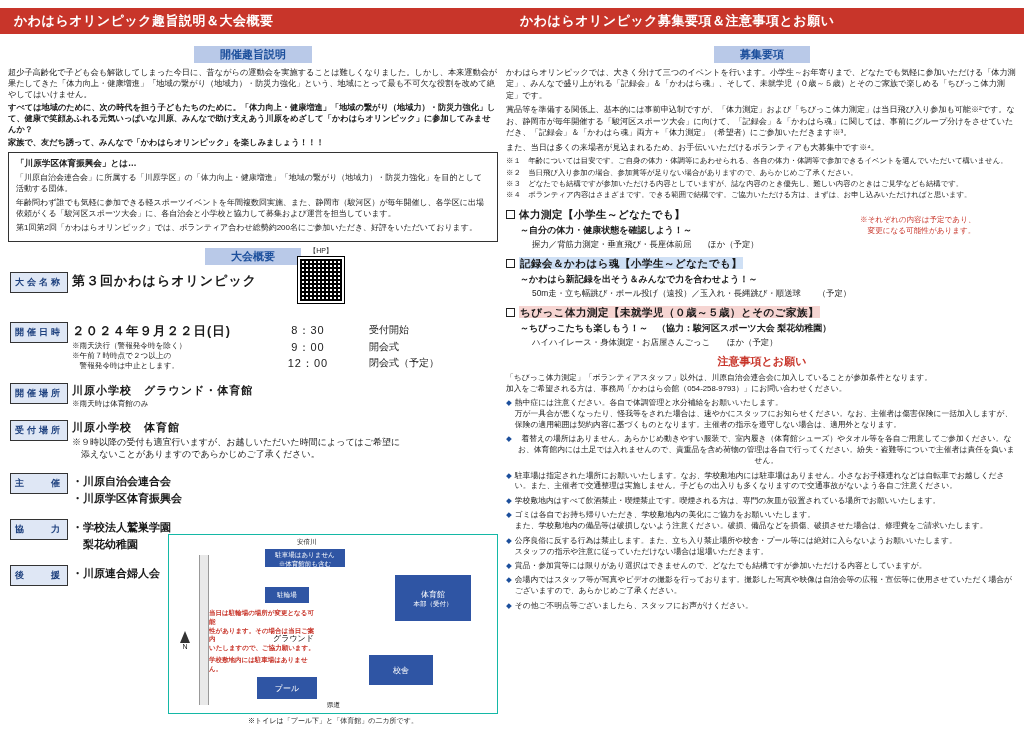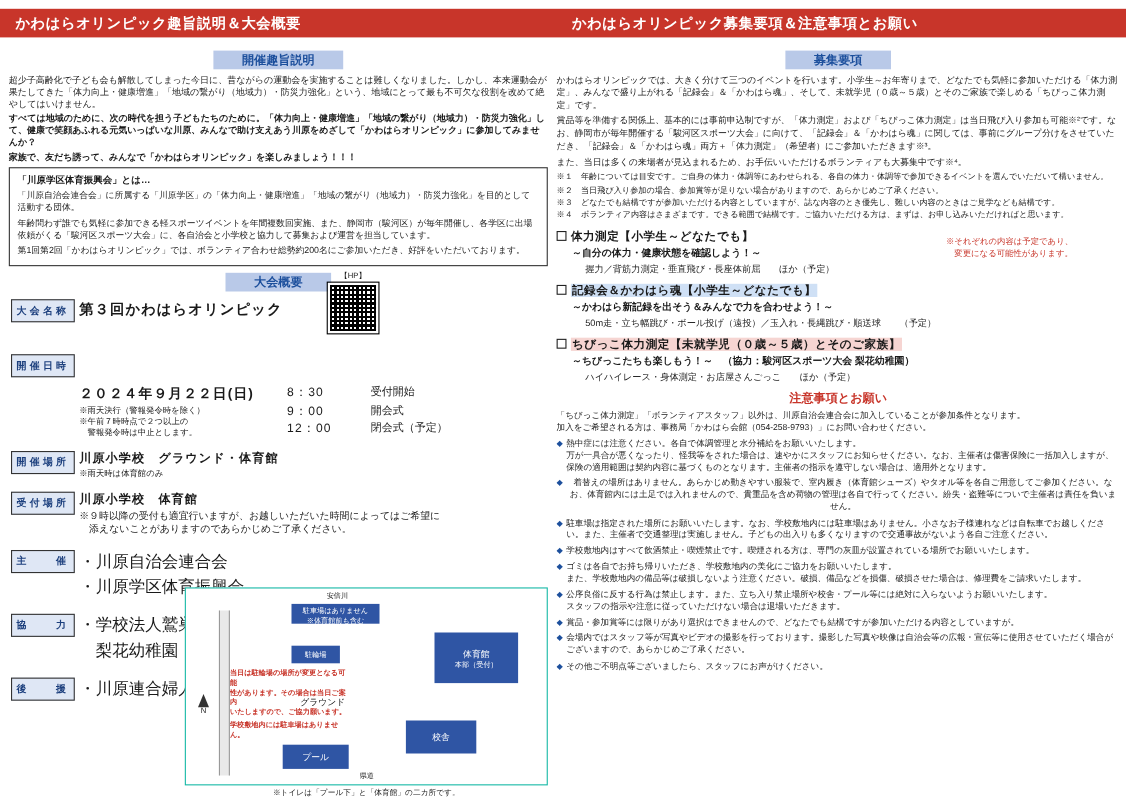--- a/index.html
+++ b/index.html
@@ -46,34 +46,34 @@
   td.lbl { width:62px; }
   .lblbox {
     border:1px solid #333; background:#dfe7f5; color:#1c3f7d;
     font-weight:bold; font-size:9px; text-align:center;
     padding:3px 0; letter-spacing:3px; width:58px;
   }
   td.val { padding-left:8px; font-size:9px; line-height:1.45; }
   .bigname { font-size:13px; font-weight:bold; letter-spacing:1px; }
   .note { font-size:7.6px; line-height:1.35; }
   .place { font-size:11px; font-weight:bold; letter-spacing:1px; }
-  .listline { font-size:15px; font-weight:normal; line-height:1.5; }
+  .listline { font-size:11px; font-weight:bold; line-height:1.5; }
 
   
   .qrwrap { position:absolute; left:295px; top:246px; width:52px; text-align:center; }
   .qrwrap .hp { font-size:7px; margin-bottom:1px; }
   .qr { width:46px; height:46px; margin:0 auto; background:
       repeating-linear-gradient(90deg,#000 0 2px,#fff 2px 4px),
       repeating-linear-gradient(0deg,#000 0 2px,#fff 2px 4px);
       background-blend-mode:multiply; border:2px solid #fff; outline:1px solid #000; }
 
   
-  .dt { display:flex; gap:4px;margin-top:27px; }
+  .dt { display:flex; gap:20px; }
   .dt .left { width:185px; }
-  .dt .mid { width:62px; text-align:left; font-size:11px; letter-spacing:1px; line-height:1.5; }
+  .dt .mid { width:62px; text-align:center; font-size:11px; letter-spacing:1px; line-height:1.5; }
   .dt .right { font-size:10px; padding-left:10px; line-height:1.65; }
   .dateline { font-size:12.5px; font-weight:bold; letter-spacing:1px; }
 
   
   .mapbox { position:absolute; left:168px; top:534px; width:330px; height:180px; border:1px solid #14b8a6; background:#fff; }
   .mapcap { position:absolute; left:168px; top:716px; width:330px; text-align:center; font-size:7px; }
   .mp { position:absolute; }
   .blk { background:#2f55a4; }
   .lbl2 { color:#fff; font-size:6.5px; text-align:center; }
   .maptxt { font-size:6.5px; color:#111; }

